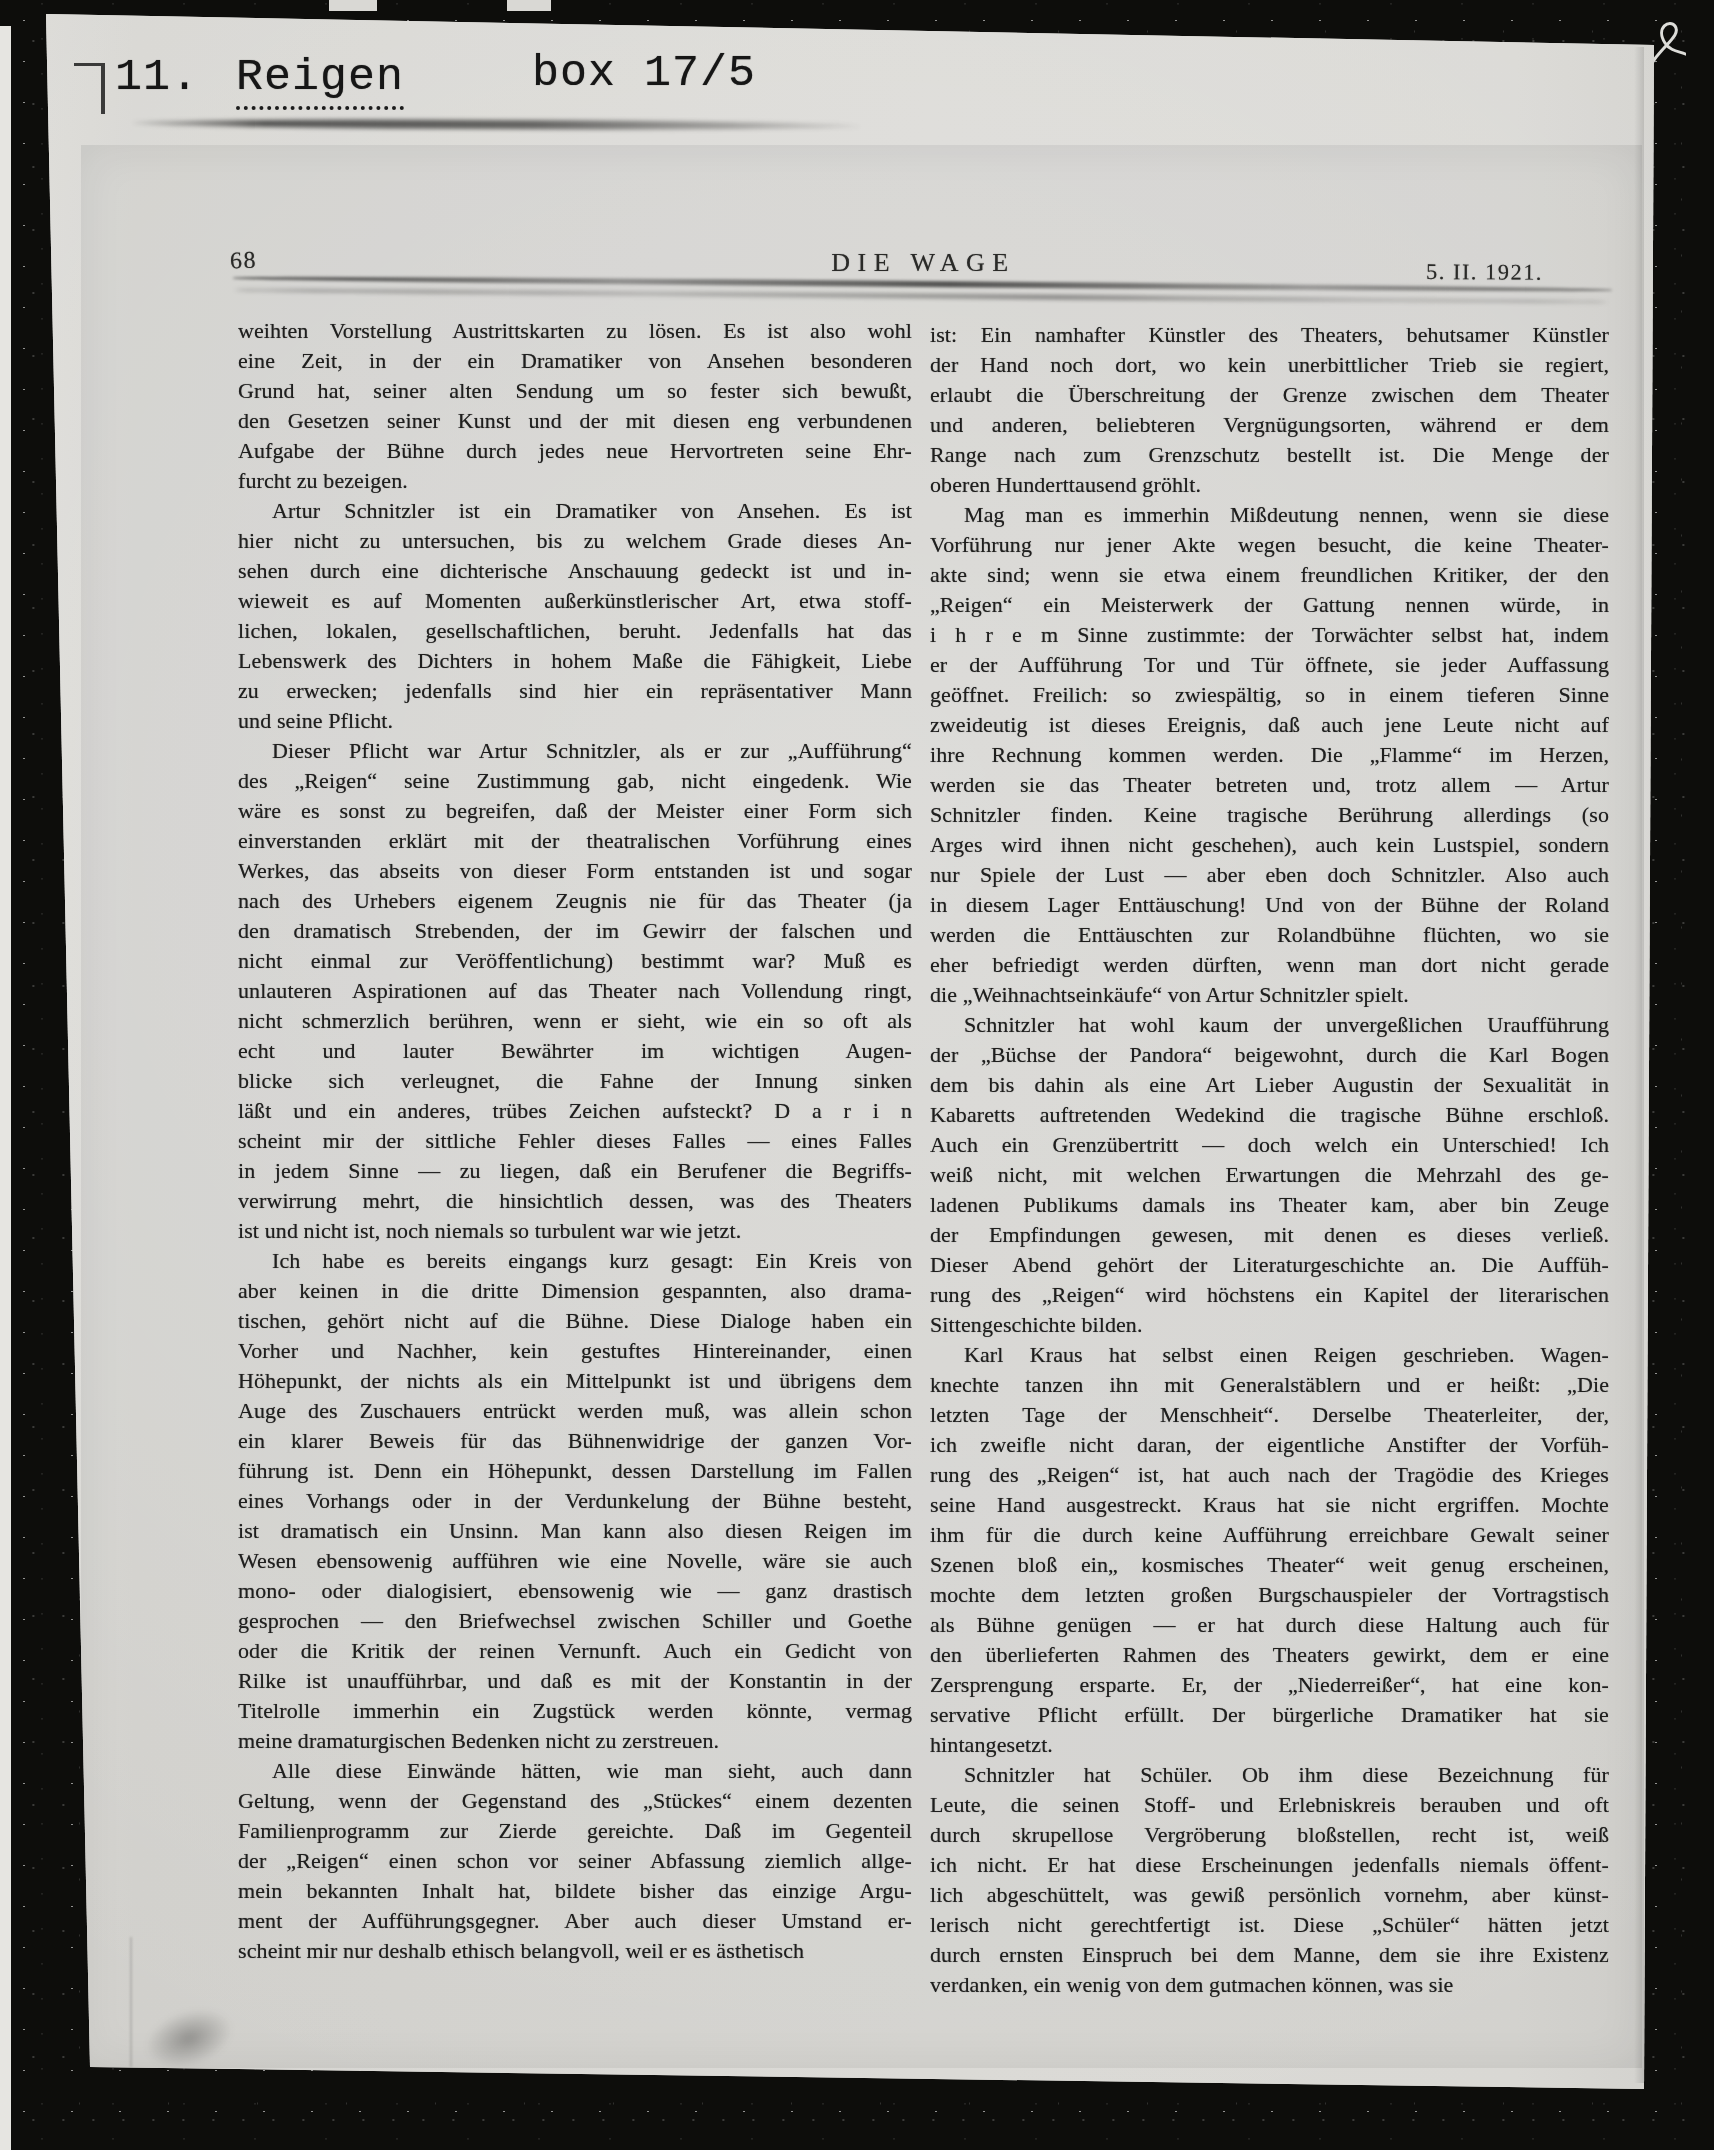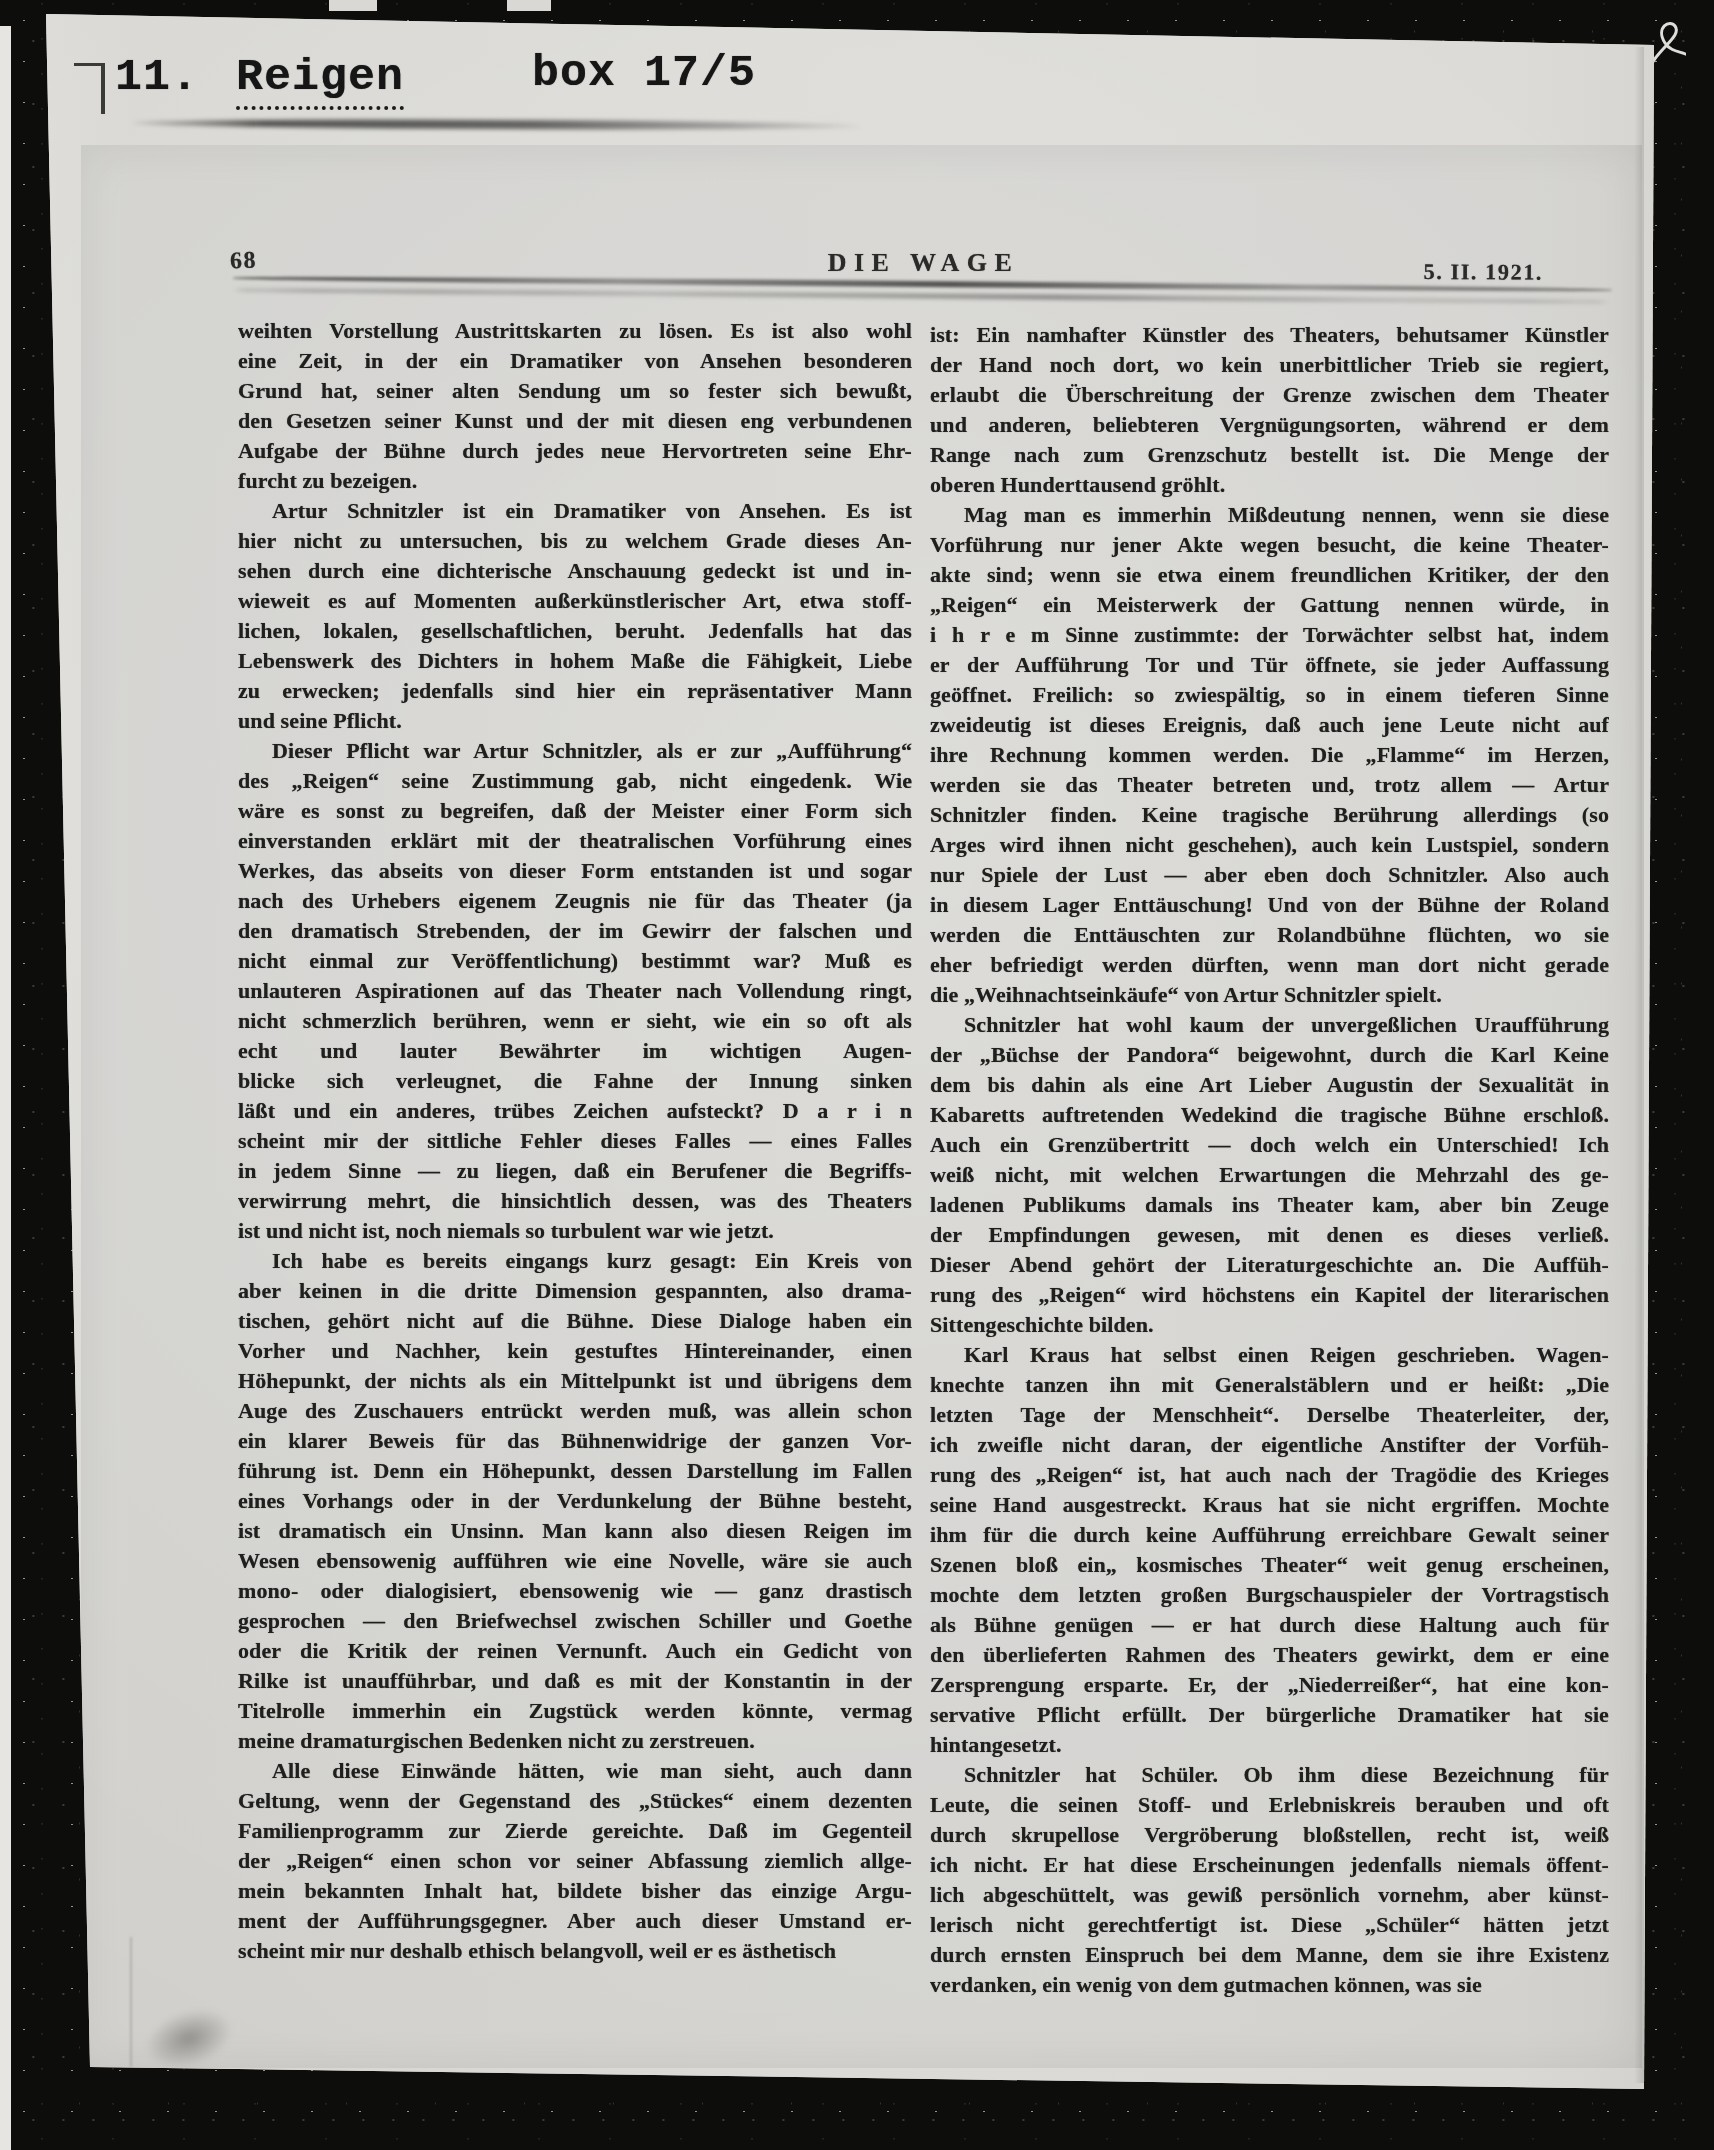--- a/index.html
+++ b/index.html
@@ -1,17 +1,17 @@
 <!DOCTYPE html>
 <html lang="de" style="font-size:8px"><head>
 <meta charset="utf-8">
 <style>
   html,body{margin:0;padding:0;background:#0d0d0b;}
   #stage{position:relative;width:1686px;height:2151px;overflow:hidden;
-         font-family:"Liberation Serif",serif;font-weight:bold;}
+         font-family:"Liberation Serif",serif;}
   
   .scan-bg{position:absolute;inset:0;
     background:
       radial-gradient(circle, rgba(255,255,255,.55) 0 0.6px, transparent 1.1px) 0 0/48px 41px,
       radial-gradient(circle, rgba(255,255,255,.38) 0 0.5px, transparent 0.9px) 18.4px 9.5px/30px 63px,
       radial-gradient(circle, rgba(255,255,255,.30) 0 0.4px, transparent 0.8px) 6.5px 21.4px/71px 35px,
       radial-gradient(circle, rgba(255,255,255,.22) 0 0.4px, transparent 0.7px) 35px 3.5px/89px 56px,
       #0d0d0b;}
   
   .edge-strip{position:absolute;left:0;top:26px;width:11px;height:2125px;background:#e6e5e1;}
@@ -184,21 +184,21 @@
         <div class="line">ihre Rechnung kommen werden. Die „Flamme“ im Herzen,</div>
         <div class="line">werden sie das Theater betreten und, trotz allem — Artur</div>
         <div class="line">Schnitzler finden. Keine tragische Berührung allerdings (so</div>
         <div class="line">Arges wird ihnen nicht geschehen), auch kein Lustspiel, sondern</div>
         <div class="line">nur Spiele der Lust — aber eben doch Schnitzler. Also auch</div>
         <div class="line">in diesem Lager Enttäuschung! Und von der Bühne der Roland</div>
         <div class="line">werden die Enttäuschten zur Rolandbühne flüchten, wo sie</div>
         <div class="line">eher befriedigt werden dürften, wenn man dort nicht gerade</div>
         <div class="line end">die „Weihnachtseinkäufe“ von Artur Schnitzler spielt.</div>
         <div class="line indent">Schnitzler hat wohl kaum der unvergeßlichen Uraufführung</div>
-        <div class="line">der „Büchse der Pandora“ beigewohnt, durch die Karl Keine</div>
+        <div class="line">der „Büchse der Pandora“ beigewohnt, durch die Karl Bogen</div>
         <div class="line">dem bis dahin als eine Art Lieber Augustin der Sexualität in</div>
         <div class="line">Kabaretts auftretenden Wedekind die tragische Bühne erschloß.</div>
         <div class="line">Auch ein Grenzübertritt — doch welch ein Unterschied! Ich</div>
         <div class="line">weiß nicht, mit welchen Erwartungen die Mehrzahl des ge-</div>
         <div class="line">ladenen Publikums damals ins Theater kam, aber bin Zeuge</div>
         <div class="line">der Empfindungen gewesen, mit denen es dieses verließ.</div>
         <div class="line">Dieser Abend gehört der Literaturgeschichte an. Die Auffüh-</div>
         <div class="line">rung des „Reigen“ wird höchstens ein Kapitel der literarischen</div>
         <div class="line end">Sittengeschichte bilden.</div>
         <div class="line indent">Karl Kraus hat selbst einen Reigen geschrieben. Wagen-</div>

